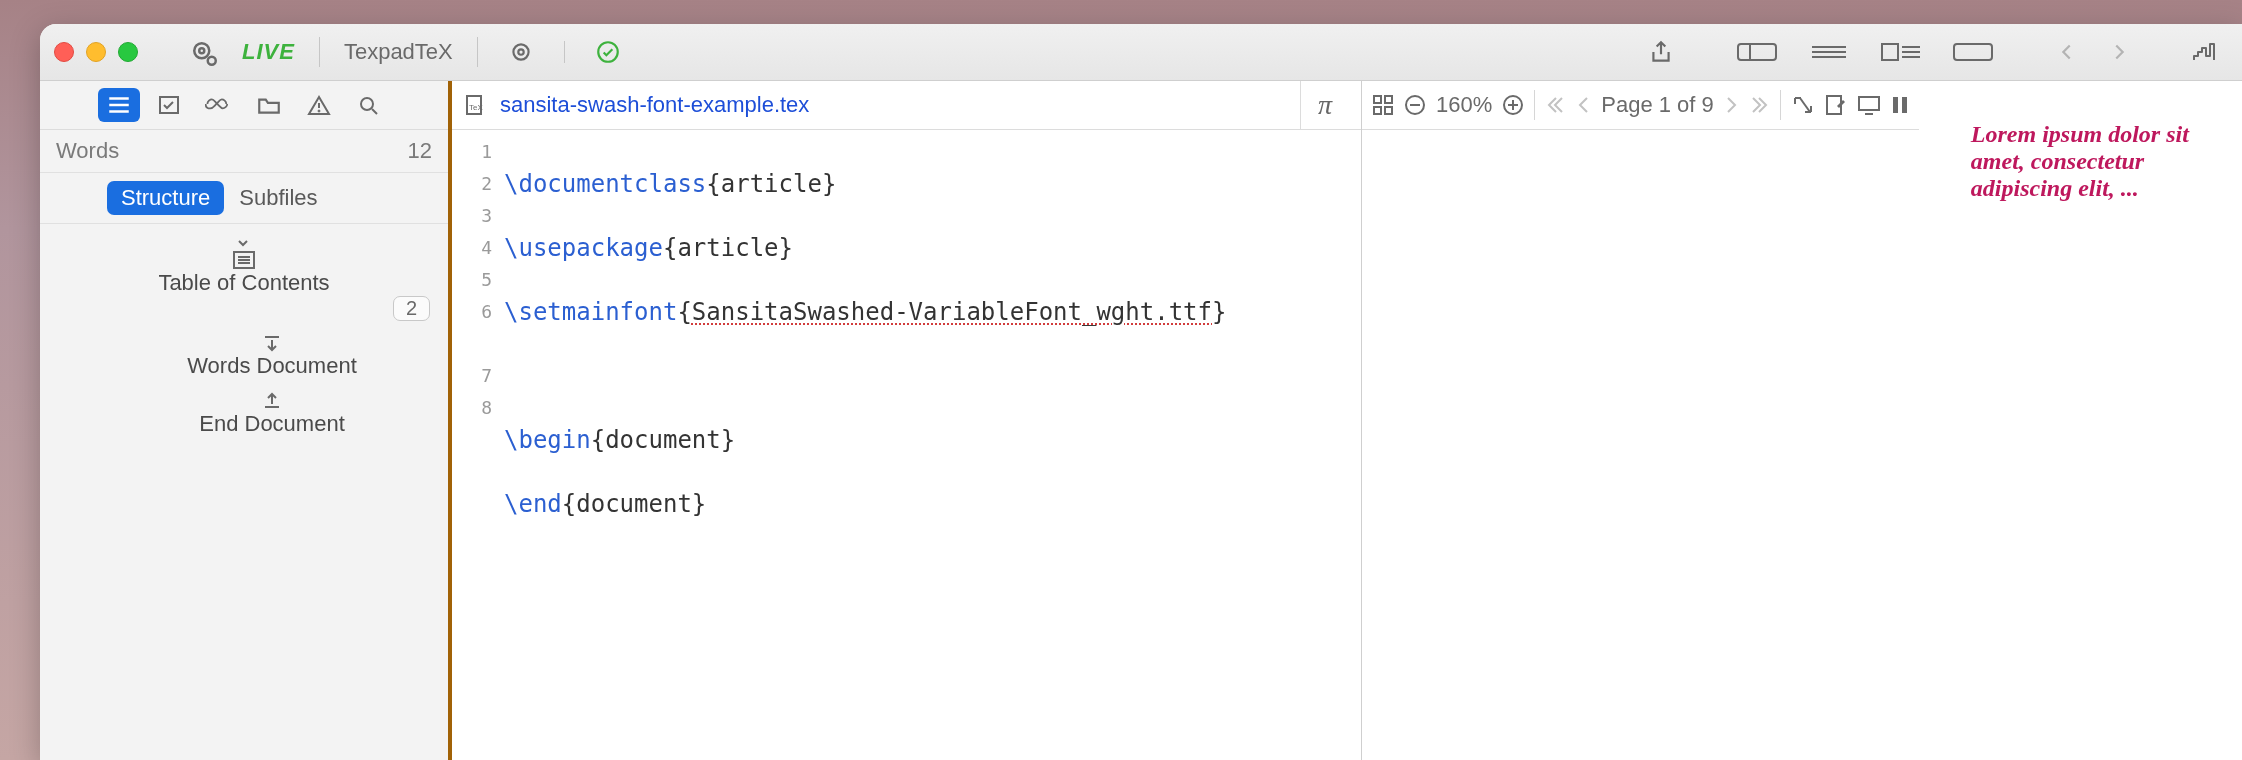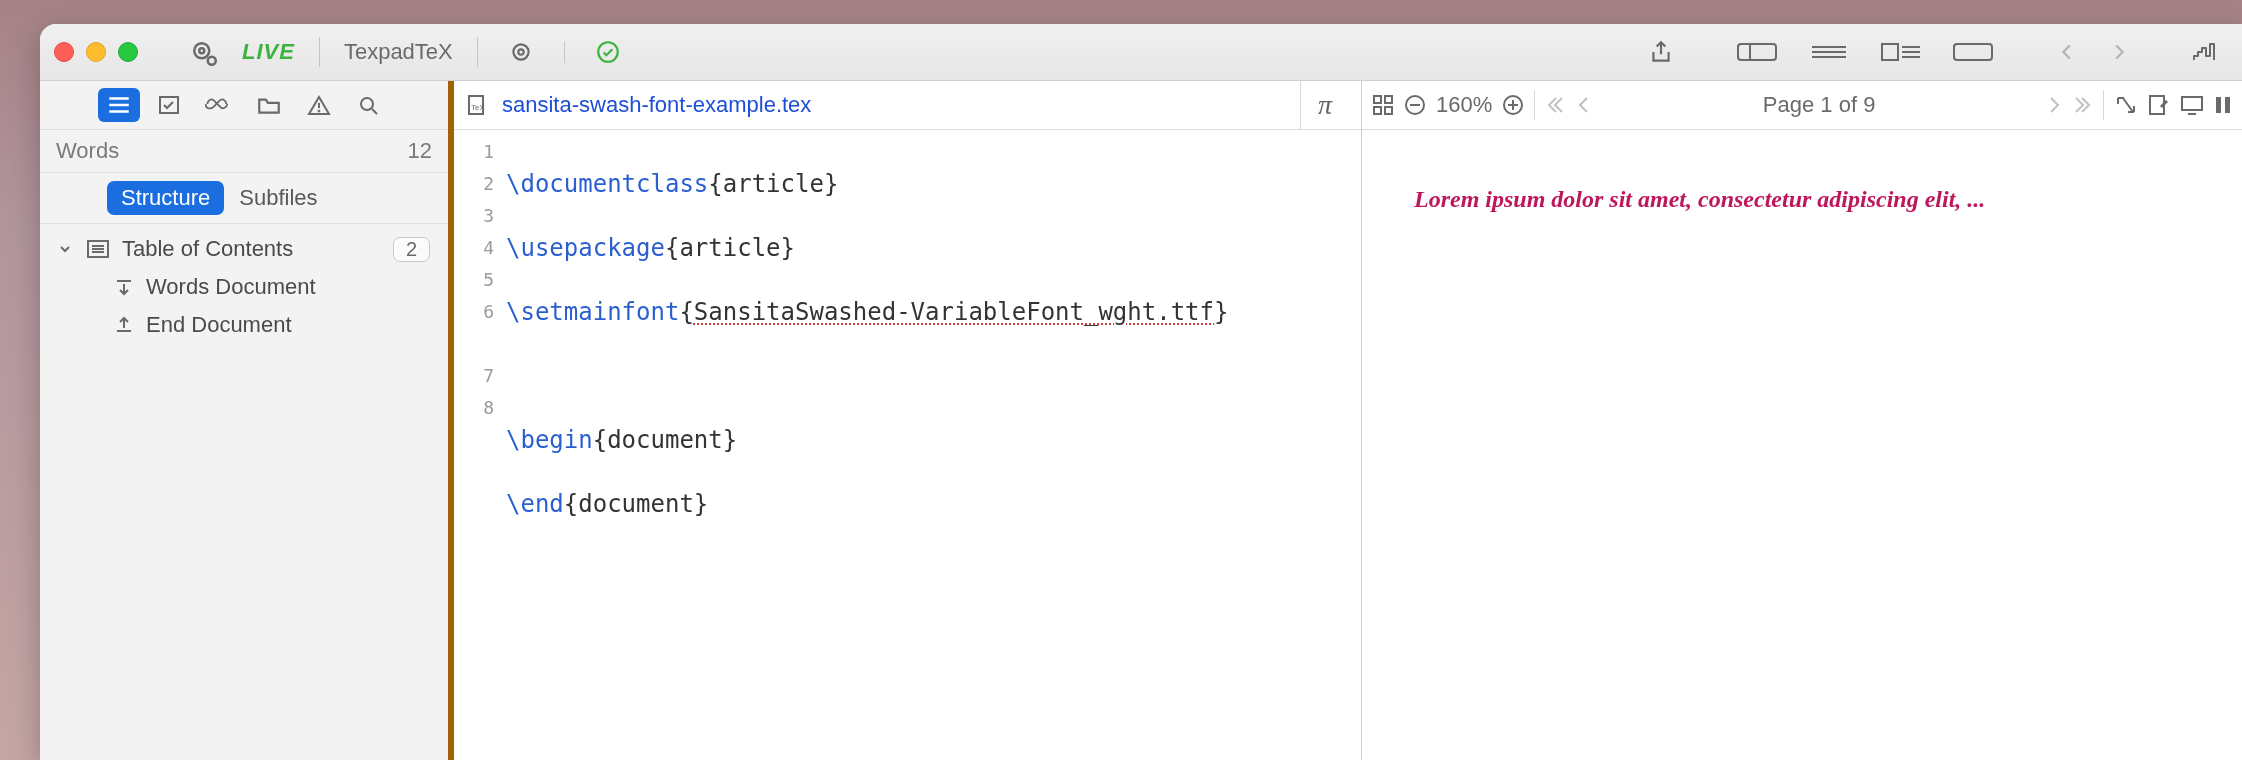--- a/index.html
+++ b/index.html
@@ -59,21 +59,21 @@
   .main {
     flex:1;
     display:flex;
     min-height:0;
   }
 
   
   .sidebar {
     width: 408px;
     background:#f3f3f3;
-    border-right:6px solid #a16207;
+    border-right:4px solid #a16207;
     display:flex;
     flex-direction:column;
     font-size:22px;
   }
   .sidebar-topbar {
     height:48px;
     display:flex;
     align-items:center;
     justify-content:center;
     gap:8px;
@@ -107,24 +107,25 @@
     font-size:22px;
   }
   .tab.active {
     background:#1a6ee0; color:#fff;
   }
 
   .tree {
     padding:6px 10px;
   }
   .tree-row {
-    display:flex; align-items:center; gap:12px;
+    display:flex; align-items:center; 
     padding:6px 8px;
     color:#4a4a4a;
     font-size:22px;
+    flex-direction:column;
   }
   .tree-row .badge {
     margin-left:auto;
     border:1px solid #c8c8c8;
     border-radius:7px;
     padding:0 12px;
     font-size:20px;
     color:#6a6a6a;
     background:#fbfbfb;
   }
@@ -182,22 +183,21 @@
   }
   .code .cmd { color:#2b5fd1; }
   .code .spell { text-decoration: underline dotted #d23c3c; text-decoration-thickness:2px; text-underline-offset:3px;}
   .code-line { height:32px; }
 
   
   .preview {
     width:880px;
     background:#fff;
     display:flex;
-    flex-direction:column;
-    gap:16px;
+    flex-direction:row;
   }
   .preview-header {
     height:48px;
     display:flex;
     align-items:center;
     gap:10px;
     padding:0 10px;
     border-bottom:1px solid #dcdcdc;
     color:#6a6a6a;
     font-size:22px;

